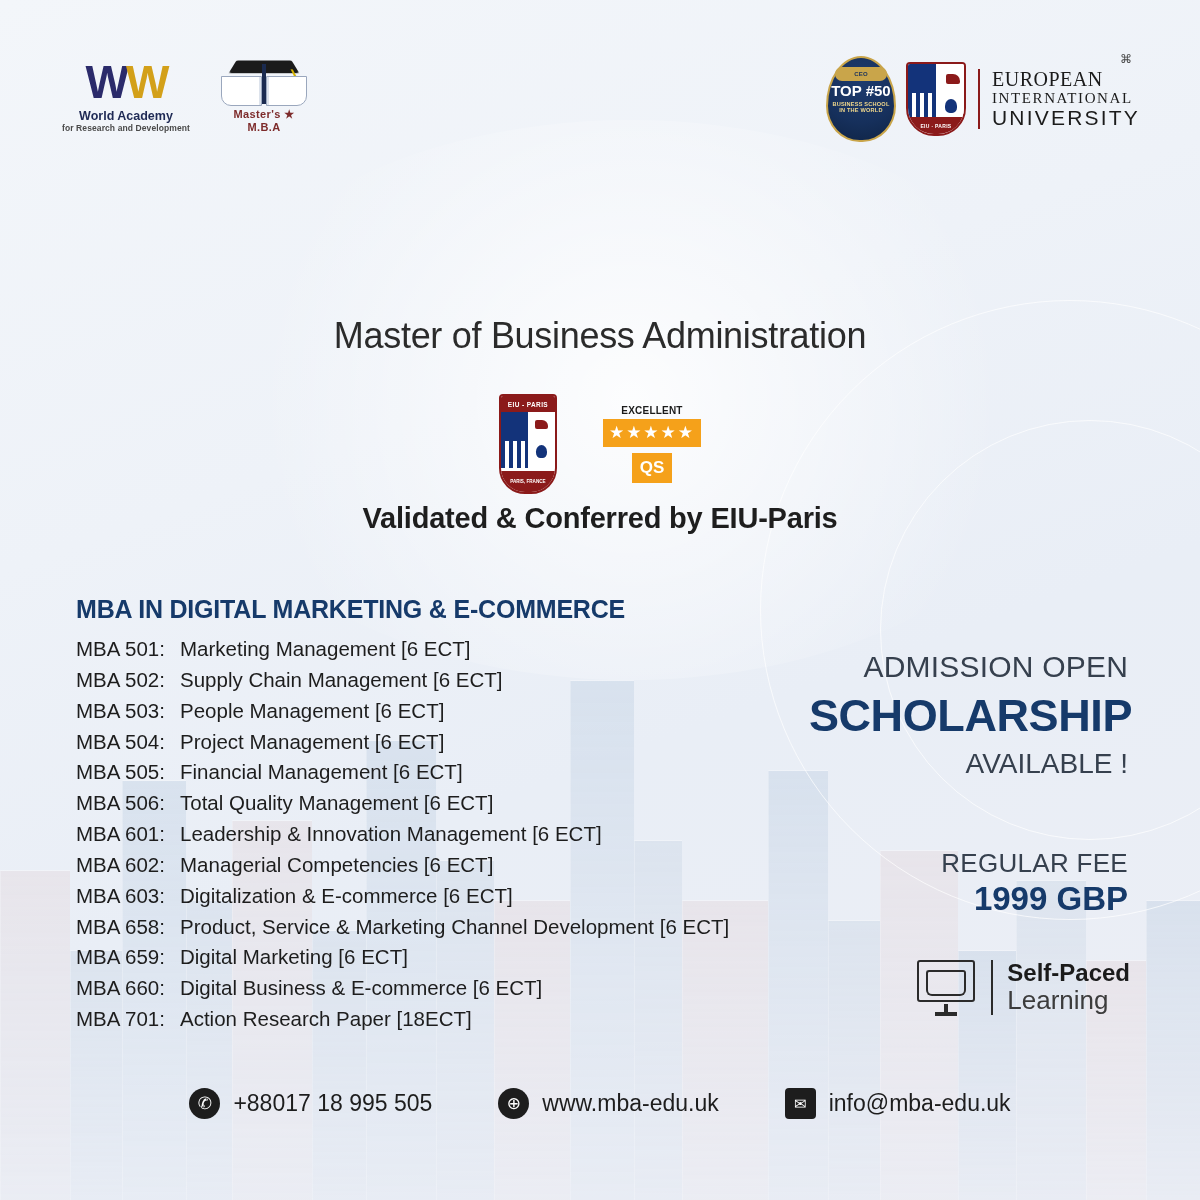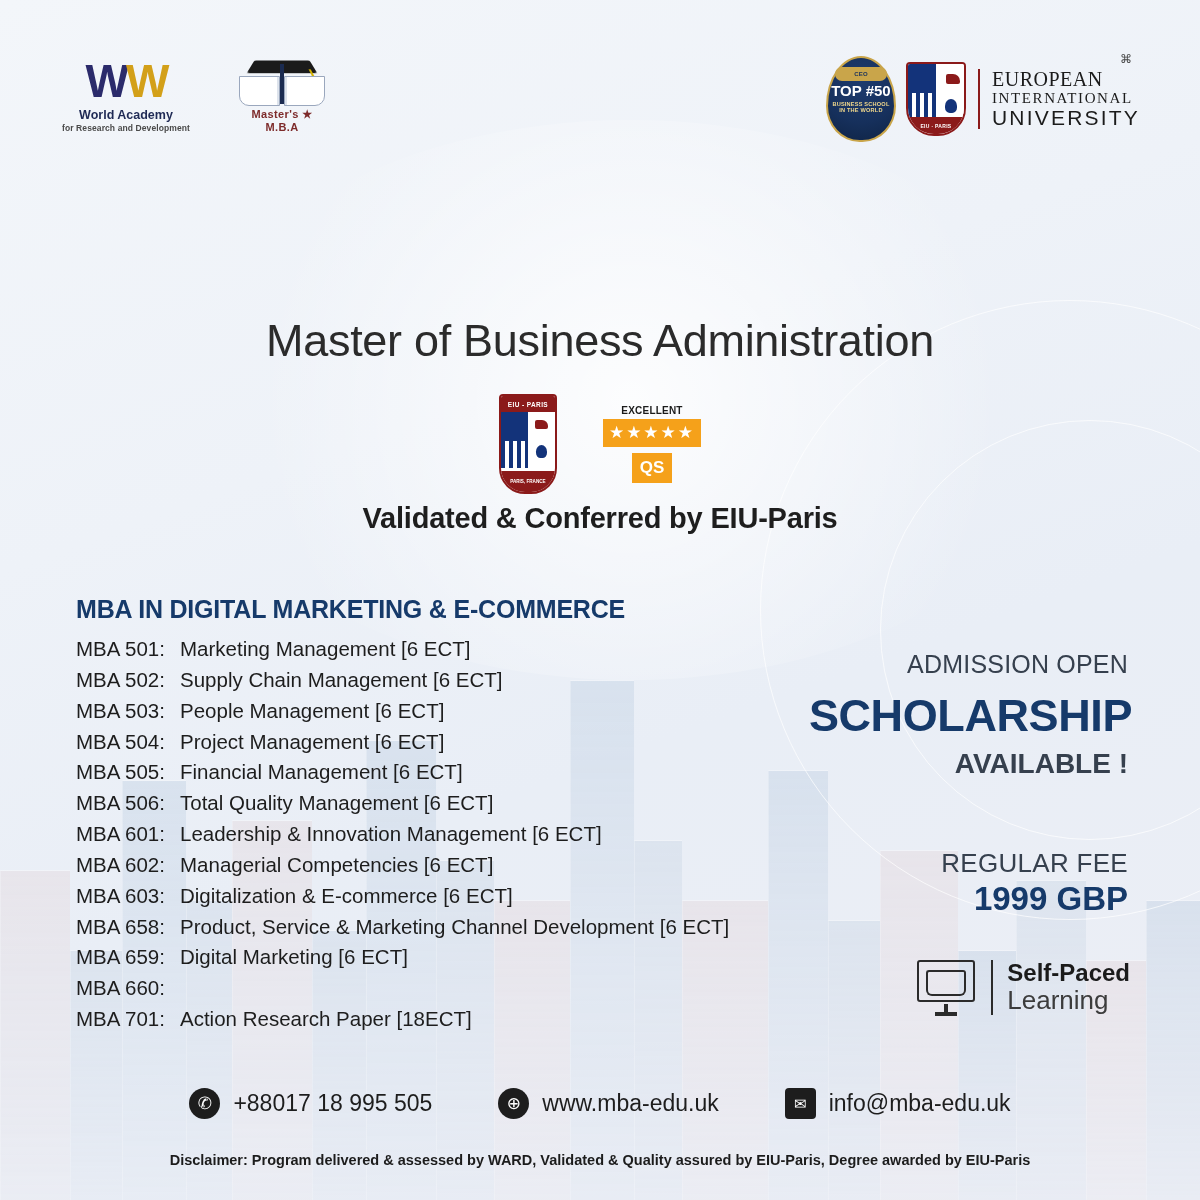--- a/index.html
+++ b/index.html
@@ -28,21 +28,21 @@
   .circle-deco {
     position: absolute; border-radius: 50%;
     border: 1px solid rgba(255,255,255,.7);
   }
   .glow {
     position: absolute; border-radius: 50%;
     background: radial-gradient(circle, rgba(255,255,255,.85) 0%, rgba(255,255,255,0) 70%);
   }
 
   
-  .hdr-left { position: absolute; left: 62px; top: 58px; display: flex; align-items: center; gap: 44px; }
+  .hdr-left { position: absolute; left: 62px; top: 58px; display: flex; align-items: flex-end; gap: 26px; }
   .ward-logo { text-align: center; width: 128px; }
   .ward-mark {
     font-size: 46px; font-weight: 700; letter-spacing: -3px;
     color: #2b2b6b; line-height: 1; position: relative; display: inline-block;
   }
   .ward-mark .v { color: #d3a019; }
   .ward-name { font-size: 12.5px; font-weight: 700; color: #1f2a55; margin-top: 4px; line-height: 1.15; }
   .ward-sub { font-size: 8.5px; font-weight: 700; color: #4a4a4a; letter-spacing: .1px; }
 
   .masters-logo { width: 96px; text-align: center; }
@@ -114,21 +114,21 @@
 
   
   .title {
     position: absolute; top: 180px; left: 0; right: 0; text-align: center;
     font-size: 125px; font-weight: 700; color: #173b6b; letter-spacing: -1px;
     text-shadow: 3px 4px 6px rgba(23,59,107,.28);
     line-height: 1;
   }
   .subtitle {
     position: absolute; top: 315px; left: 0; right: 0; text-align: center;
-    font-size: 45px; color: #2b2b2b; font-weight: 400; letter-spacing: -.3px;
+    font-size: 36px; color: #2b2b2b; font-weight: 400; letter-spacing: -.3px;
   }
 
   
   .valid-marks {
     position: absolute; top: 394px; left: 0; right: 0;
     display: flex; justify-content: center; align-items: center; gap: 46px;
   }
   .crest-sm {
     width: 58px; height: 100px;
     background: #fff; border: 2px solid #8b1a1a; border-radius: 4px 4px 26px 26px;
@@ -178,29 +178,29 @@
   .course {
     display: flex; font-size: 20.5px; color: #1d1d1d; line-height: 1.505;
     white-space: nowrap;
   }
   .course .code { width: 104px; flex: 0 0 104px; }
   .course .cname { }
 
   
   .adm-open {
     position: absolute; right: 72px; top: 650px; text-align: right;
-    font-size: 25px; color: #36404e; letter-spacing: .2px;
+    font-size: 30px; color: #36404e; letter-spacing: .2px;
   }
   .scholarship {
     position: absolute; right: 68px; top: 690px; text-align: right;
     font-size: 45px; font-weight: 700; color: #163a6a; letter-spacing: -.4px;
   }
   .avail {
     position: absolute; right: 72px; top: 748px; text-align: right;
-    font-size: 28px; font-weight: 700; color: #36404e;
+    font-size: 28px; font-weight: 400; color: #36404e;
   }
   .reg-fee {
     position: absolute; right: 72px; top: 848px; text-align: right;
     font-size: 26px; color: #36404e; letter-spacing: .3px;
   }
   .fee-amt {
     position: absolute; right: 72px; top: 880px; text-align: left;
     font-size: 33px; font-weight: 700; color: #163a6a;
   }
   .selfpaced {
@@ -378,20 +378,21 @@
     <div class="course">
       <span class="code">MBA 658:</span>
       <span class="cname">Product, Service &amp; Marketing Channel Development [6 ECT]</span>
     </div>
     <div class="course">
       <span class="code">MBA 659:</span>
       <span class="cname">Digital Marketing [6 ECT]</span>
     </div>
     <div class="course">
       <span class="code">MBA 660:</span>
+      <span class="cname">Digital Business &amp; E-commerce [6 ECT]</span>
     </div>
     <div class="course">
       <span class="code">MBA 701:</span>
       <span class="cname">Action Research Paper [18ECT]</span>
     </div>
   </div>
 
   <div class="adm-open">ADMISSION OPEN</div>
   <div class="scholarship">SCHOLARSHIP</div>
   <div class="avail">AVAILABLE !</div>
@@ -419,15 +420,14 @@
     <div class="contact">
       <span class="cicon">⊕</span>
       <span>www.mba-edu.uk</span>
     </div>
     <div class="contact">
       <span class="cicon mail">✉</span>
       <span>info@mba-edu.uk</span>
     </div>
   </div>
 
-  <div class="disclaimer">Disclaimer: Program delivered &amp; assessed by WARD, Validated &amp; Quality assured by EIU-Paris, Degree awarded by EIU-Paris</div>
 
 </div>
 
 </body></html>

